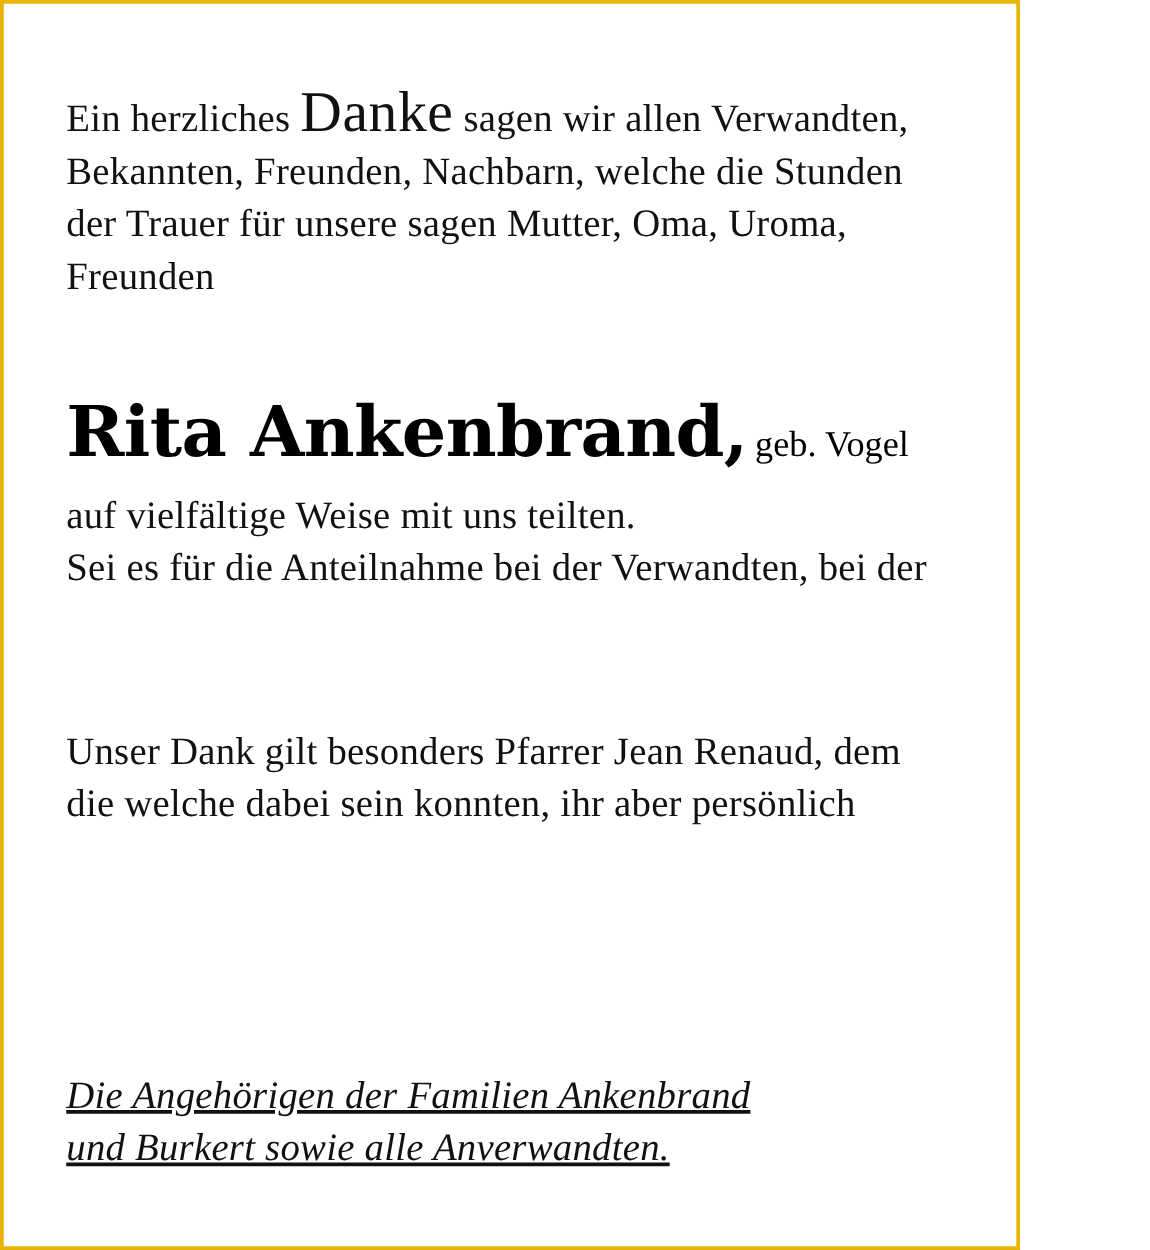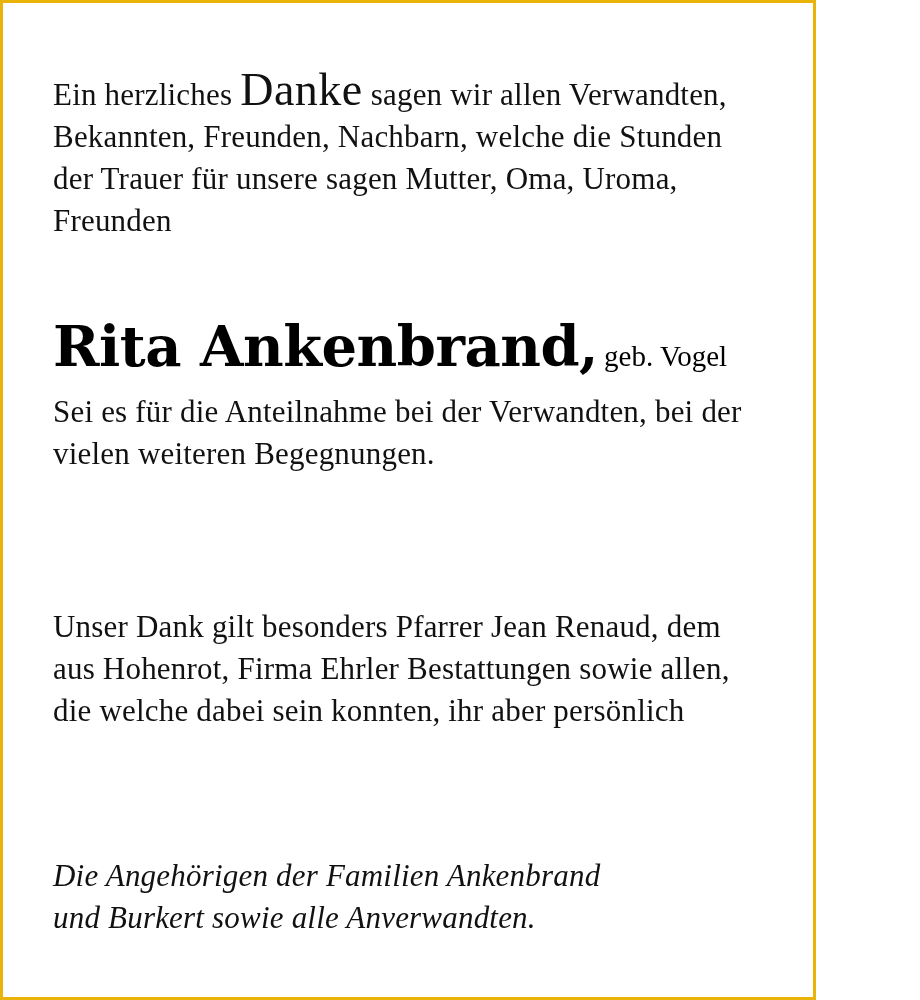--- a/index.html
+++ b/index.html
@@ -32,46 +32,45 @@
     letter-spacing: -0.5px;
     margin-top: 28px;
   }
   .birthname {
     font-family: "Liberation Serif", "DejaVu Serif", serif;
     font-weight: normal;
     font-size: 29px;
     letter-spacing: 0;
     margin-left: 6px;
   }
-  .italic { font-style: italic; }
+  .italic { font-style: italic; text-decoration: underline; }
 </style>
 </head>
 <body>
 
 <div class="frame">
 
   <div class="txt" style="top:66px;">
     <span class="line"><span>Ein herzliches </span><span class="danke">Danke</span><span> sagen wir allen Verwandten,</span></span>
     <span class="line">Bekannten, Freunden, Nachbarn, welche die Stunden</span>
     <span class="line">der Trauer für unsere sagen Mutter, Oma, Uroma,</span>
     <span class="line">Freunden</span>
   </div>
 
   <div class="name">
     <span>Rita Ankenbrand,</span><span class="birthname">geb. Vogel</span>
   </div>
 
   <div class="txt" style="top:388px;">
+    <span class="line">auf vielfältige Weise mit uns teilten.</span>
     <span class="line">Sei es für die Anteilnahme bei der Verwandten, bei der</span>
-    <span class="line">vielen weiteren Begegnungen.</span>
   </div>
 
-  <div class="txt" style="top:603px;">
+  <div class="txt" style="top:577px;">
     <span class="line">Unser Dank gilt besonders Pfarrer Jean Renaud, dem</span>
-    <span class="line">aus Hohenrot, Firma Ehrler Bestattungen sowie allen,</span>
     <span class="line">die welche dabei sein konnten, ihr aber persönlich</span>
   </div>
 
   <div class="txt italic" style="top:852px;">
     <span class="line">Die Angehörigen der Familien Ankenbrand</span>
     <span class="line">und Burkert sowie alle Anverwandten.</span>
   </div>
 
 </div>
 

